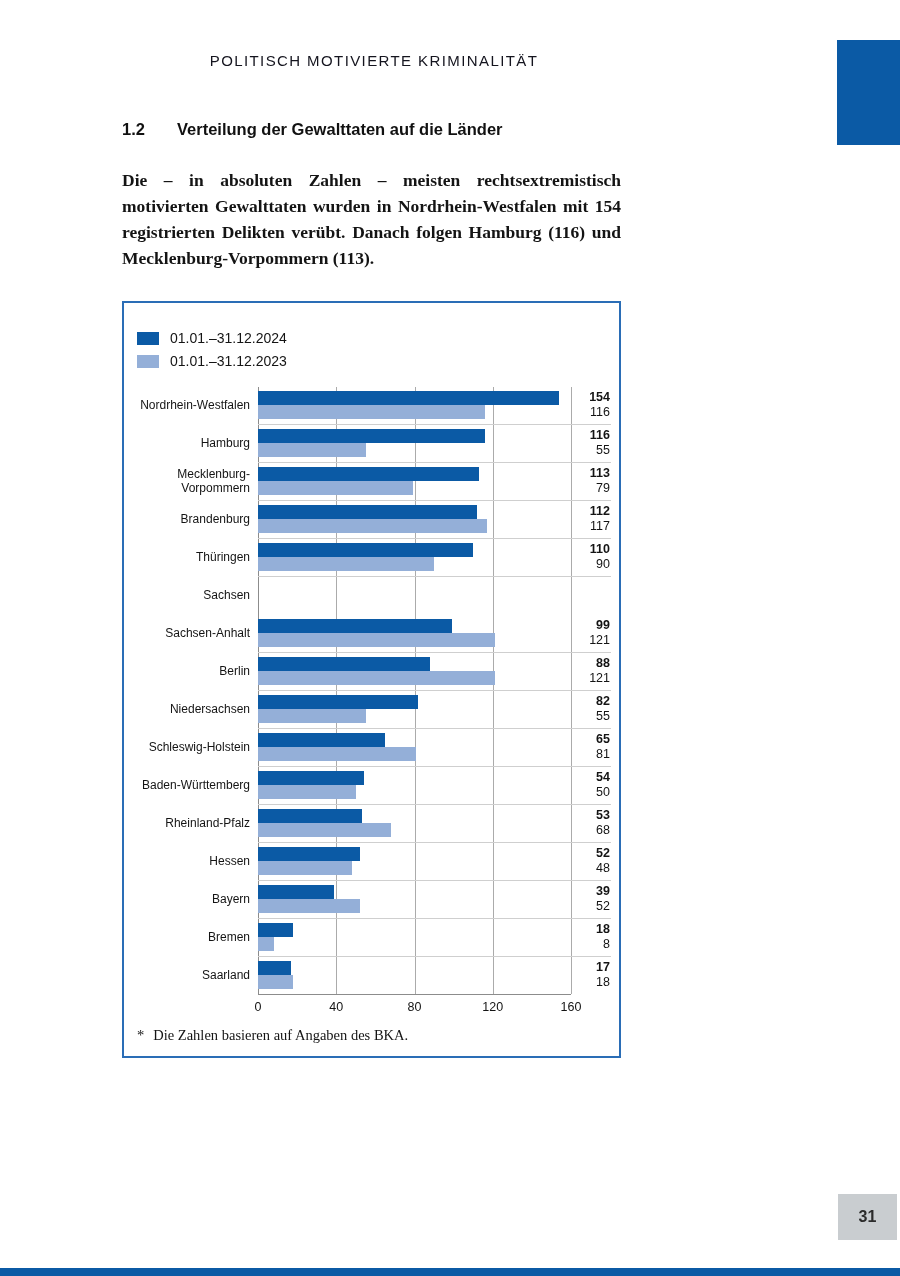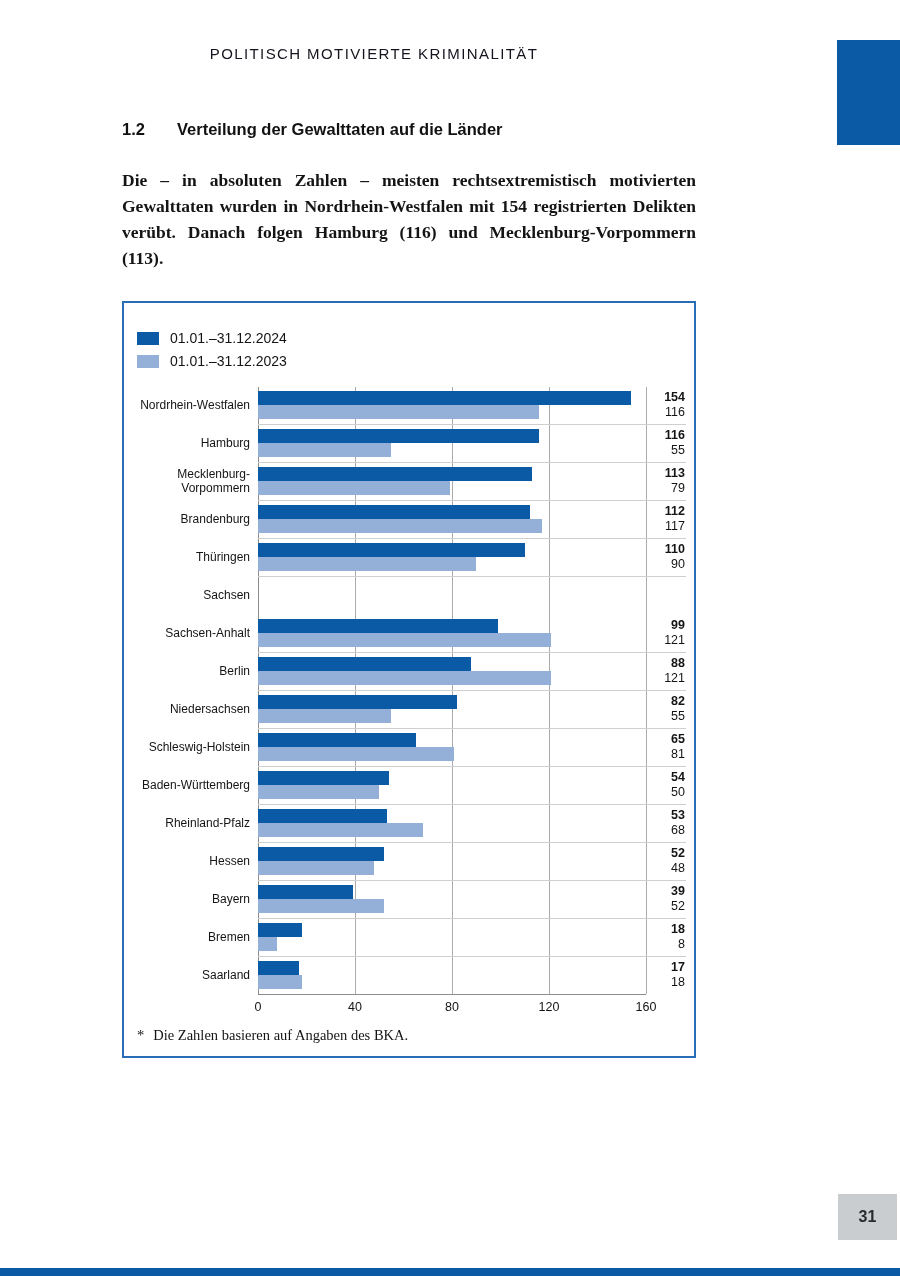--- a/index.html
+++ b/index.html
@@ -1,28 +1,28 @@
 <!DOCTYPE html>
 <html lang="de"><head>
 <meta charset="utf-8">
 <style>
   html,body { margin:0; padding:0; background:#ffffff; }
   .page {
     position:relative; width:900px; height:1276px; background:#ffffff;
     font-family:"Liberation Sans", sans-serif; color:#1a1a1a; overflow:hidden;
   }
   .header-title {
-    position:absolute; top:45px; left:0; width:748px; text-align:center;
+    position:absolute; top:52px; left:0; width:748px; text-align:center;
     font-size:15px; letter-spacing:1.4px; color:#14141e;
   }
   .corner-block {
     position:absolute; top:40px; right:0; width:63px; height:105px;
     background:#0b5aa5;
   }
-  .content { position:absolute; left:122px; top:120px; width:574px; }
+  .content { position:absolute; left:122px; top:120px; width:499px; }
 
   .section-heading { display:flex; font-weight:bold; font-size:16.5px; color:#111; }
   .section-number { width:55px; flex:0 0 55px; }
 
   .paragraph {
     margin-top:28px; font-family:"Liberation Serif", serif;
     font-size:17.5px; line-height:26px; text-align:justify; hyphens:auto;
     color:#141414;
     font-weight:bold;
   }

